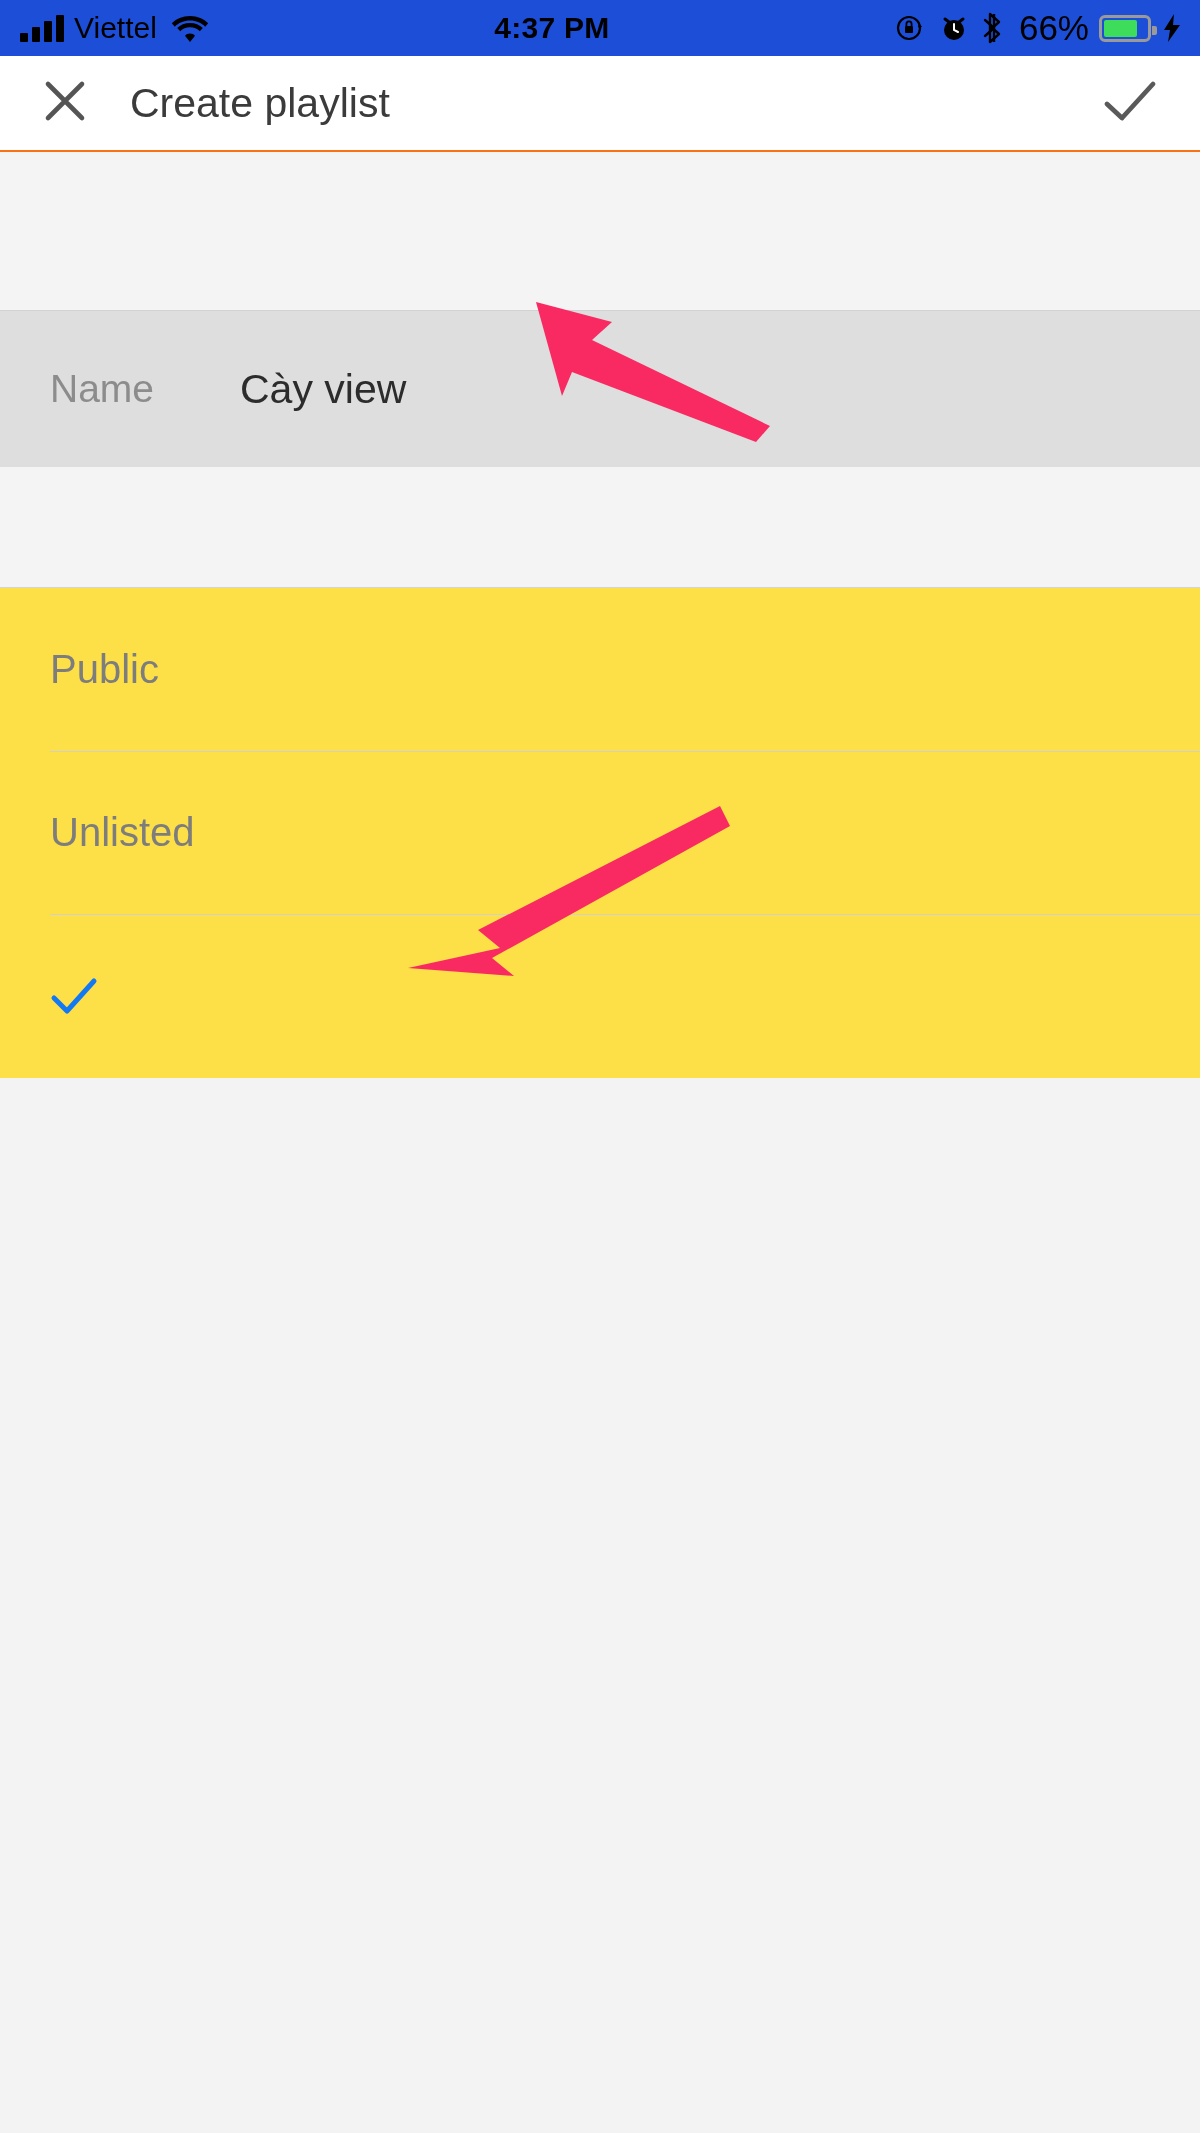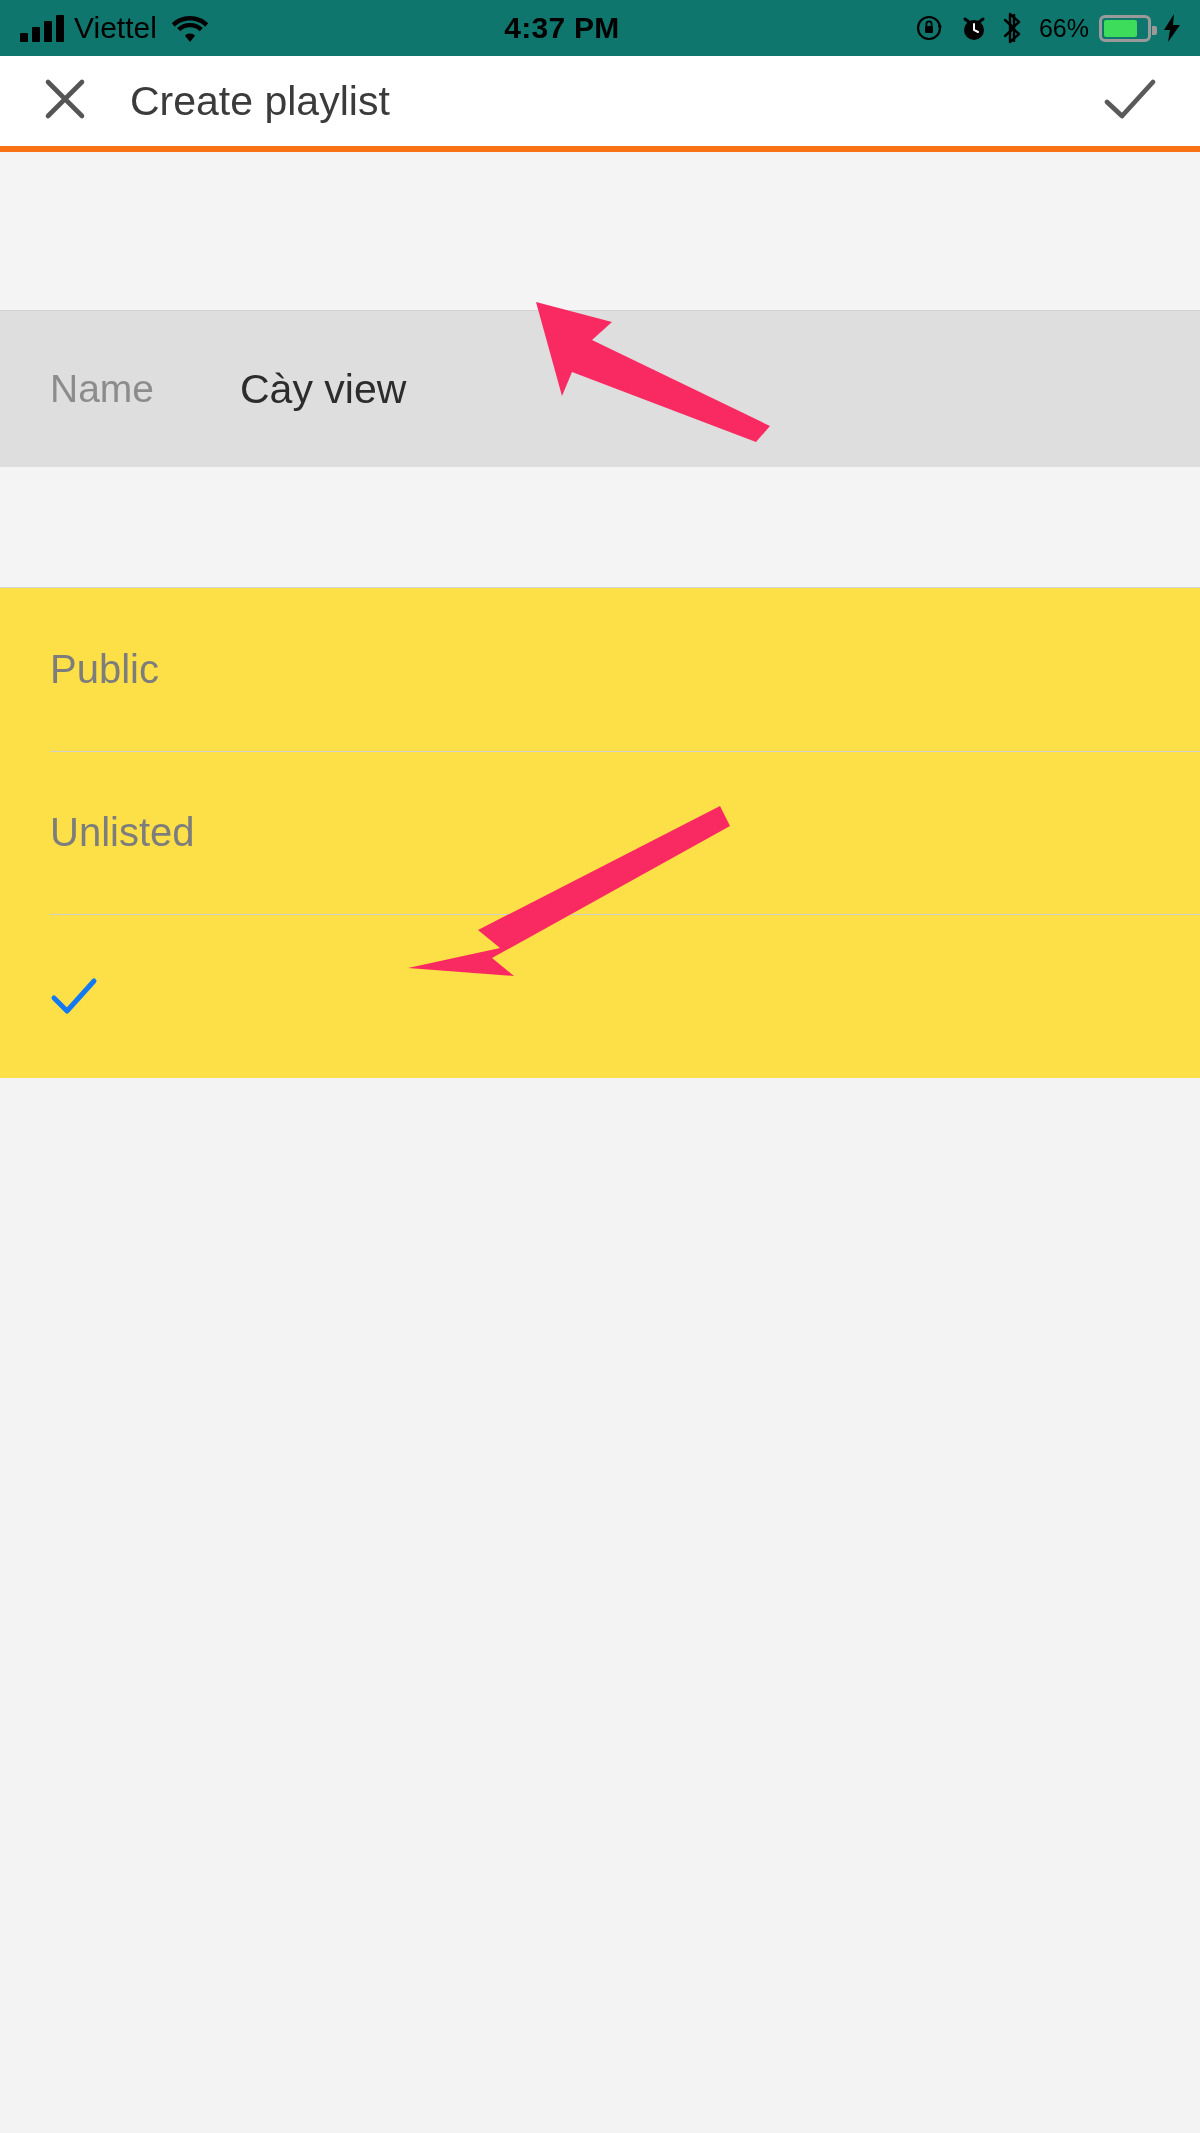--- a/index.html
+++ b/index.html
@@ -17,21 +17,21 @@
     height: 2133px;
     overflow: hidden;
     background: #f3f3f3;
   }
 
   
   .statusbar {
     position: absolute;
     left: 0; top: 0;
     width: 1200px; height: 56px;
-    background: #0f766e;
+    background: #1d4ed8;
     display: flex;
     align-items: center;
     box-sizing: border-box;
     padding: 0 18px 0 20px;
   }
   .sb-left, .sb-right {
     display: flex;
     align-items: center;
   }
   .sb-left { flex: 0 0 auto; }
@@ -69,21 +69,21 @@
   }
   .clock {
     font-size: 30px;
     font-weight: bold;
     color: #000;
     letter-spacing: 0.3px;
     text-align: center;
   }
   .sb-icon { margin-right: 14px; display: flex; align-items: center; }
   .battery-pct {
-    font-size: 25px;
+    font-size: 35px;
     color: #000;
     margin-right: 10px;
   }
   .battery {
     position: relative;
     width: 52px; height: 27px;
     border: 3px solid #9a9a9a;
     border-radius: 6px;
     box-sizing: border-box;
     margin-right: 3px;
@@ -104,21 +104,21 @@
     border-radius: 2px;
   }
   .bolt { margin-left: 8px; display: flex; align-items: center; }
 
   
   .appbar {
     position: absolute;
     left: 0; top: 56px;
     width: 1200px; height: 96px;
     background: #ffffff;
-    border-bottom: 6px solid #f97316;
+    border-bottom: 2px solid #f97316;
     display: flex;
     align-items: center;
     box-sizing: border-box;
     padding: 0 38px 0 34px;
   }
   .close-btn {
     width: 62px; height: 62px;
     display: flex; align-items: center; justify-content: center;
     cursor: pointer;
   }

